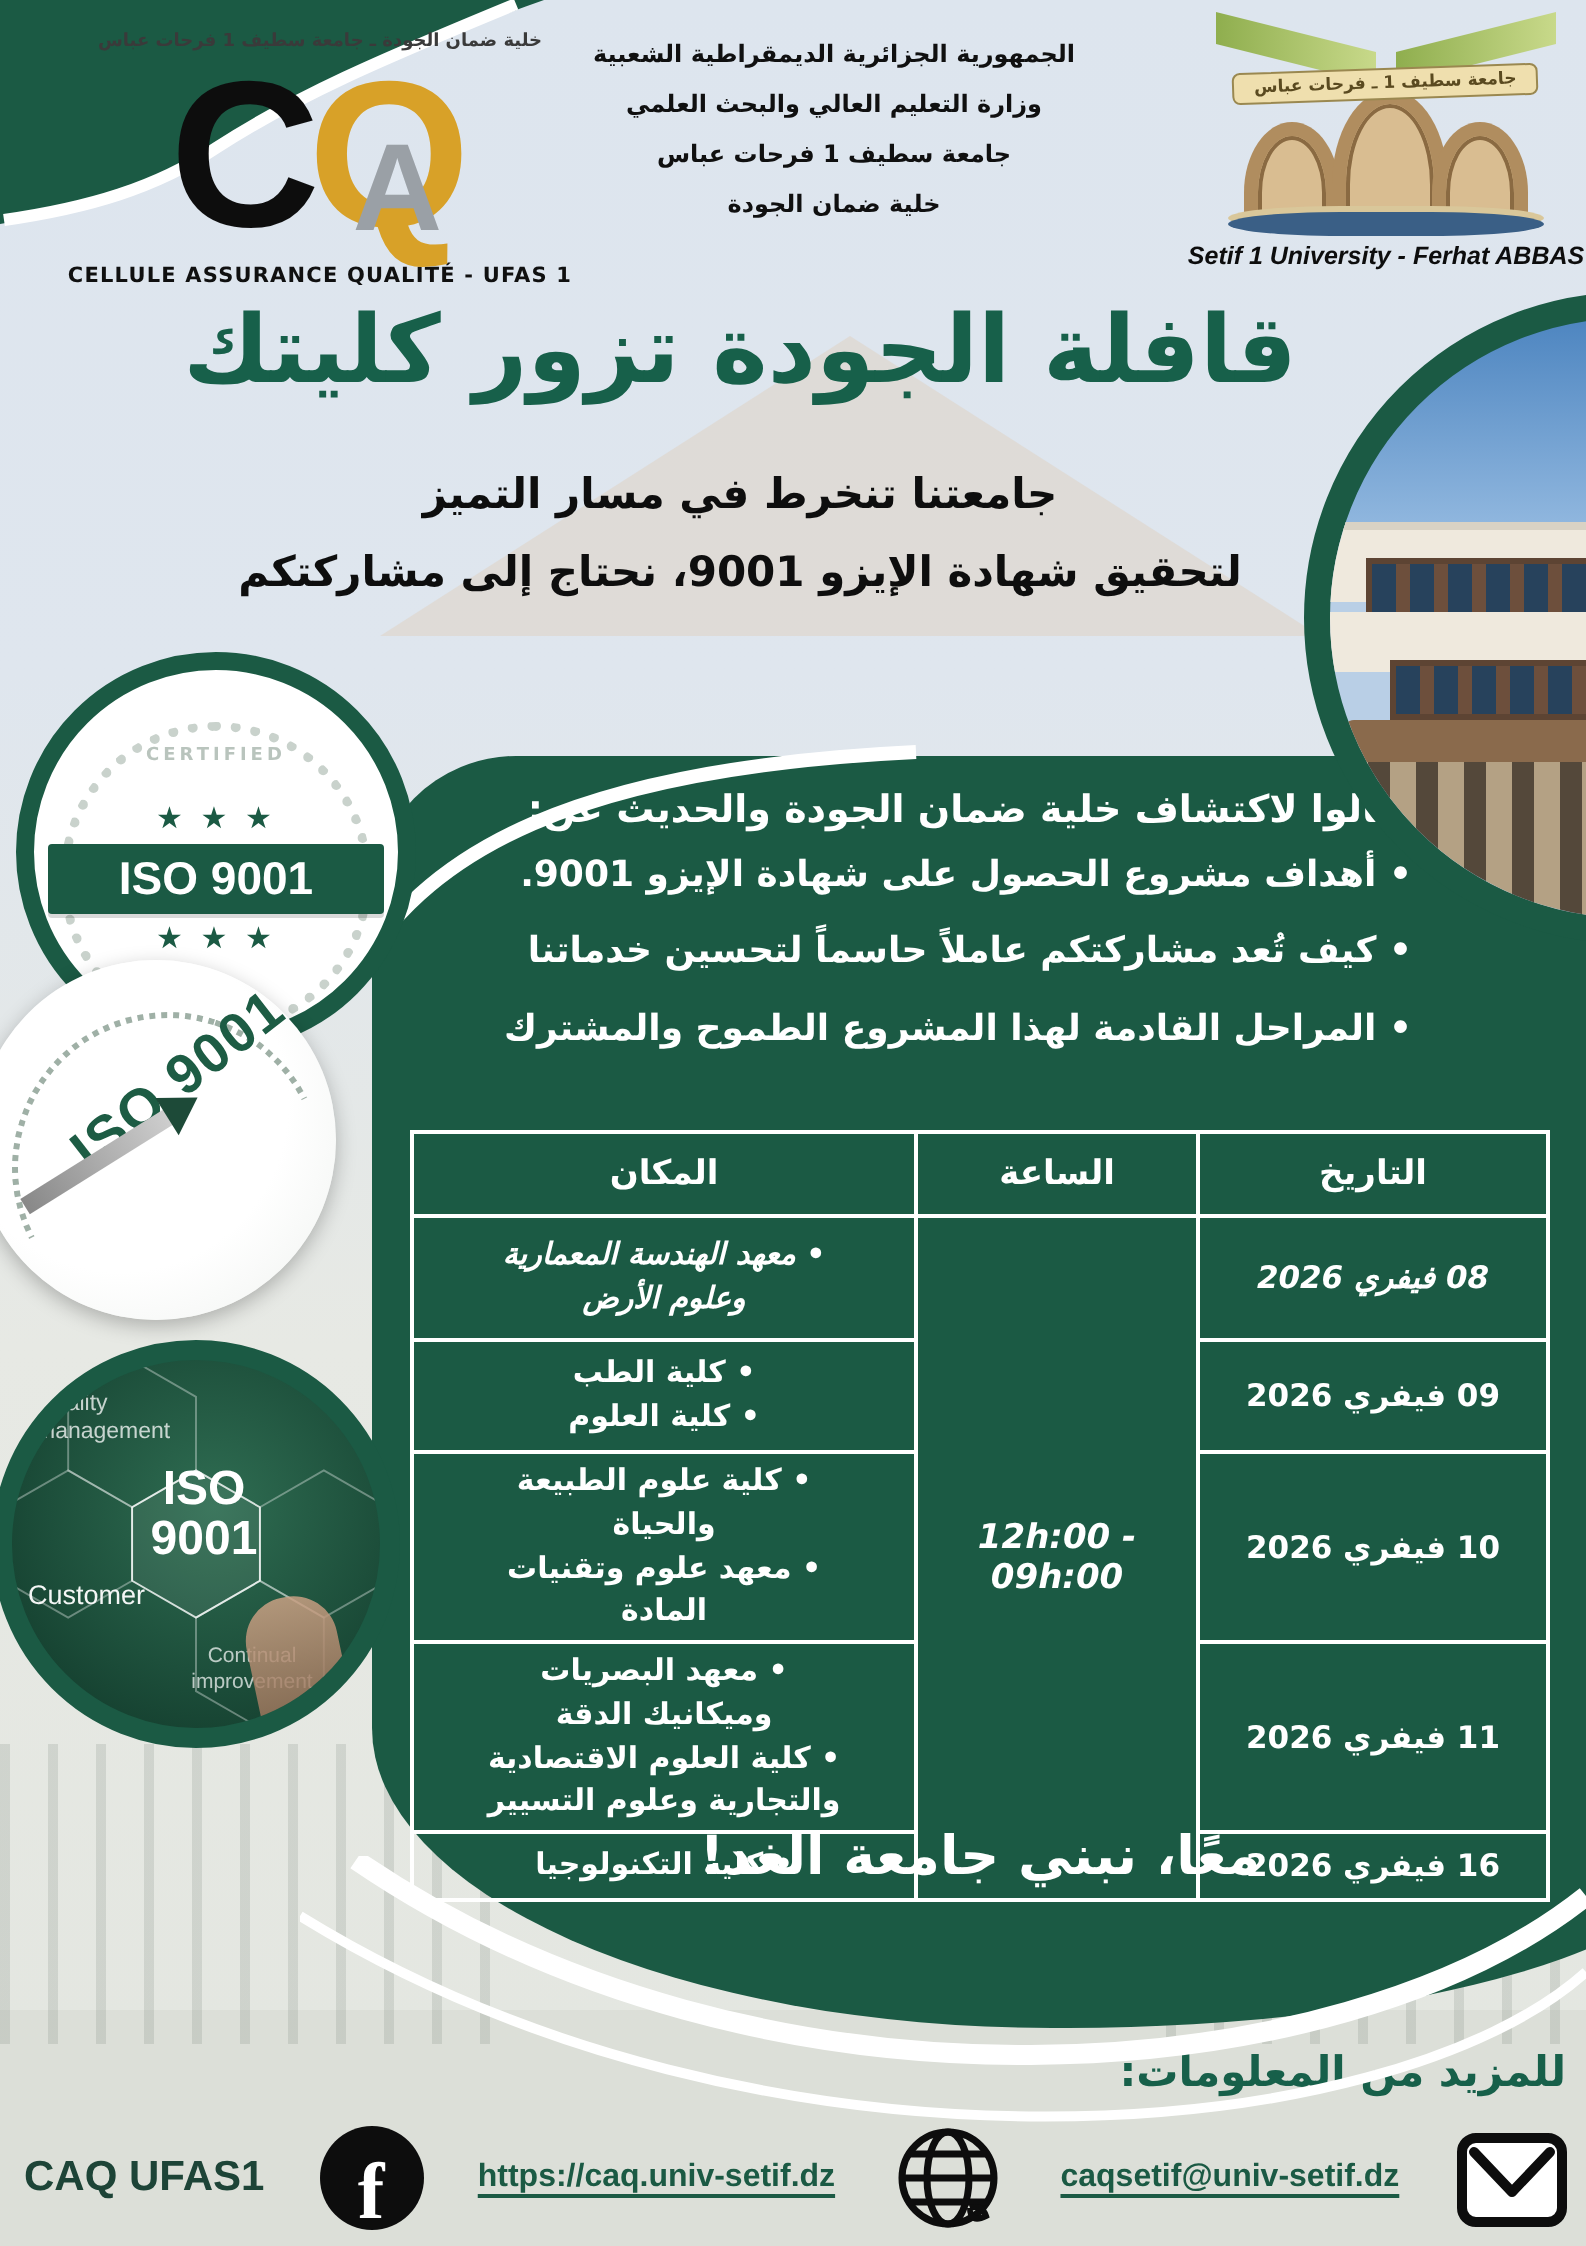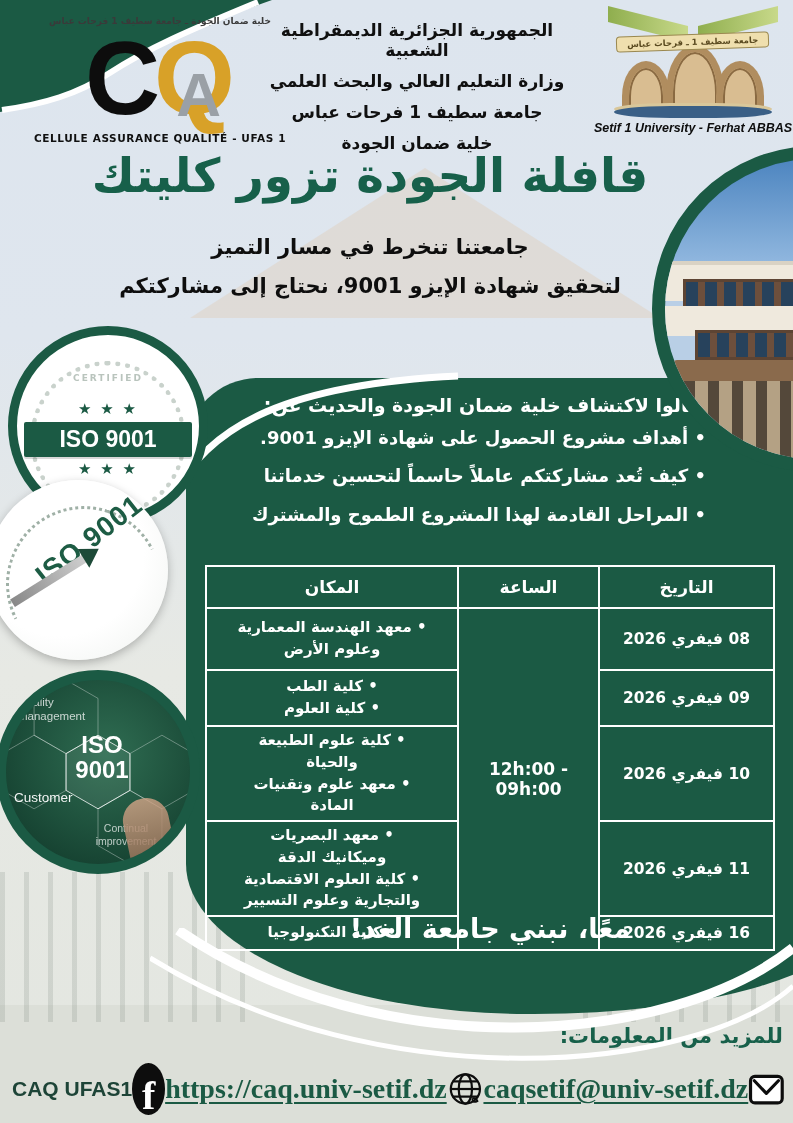--- a/index.html
+++ b/index.html
@@ -20,21 +20,21 @@
   .caq{position:absolute;left:55px;top:16px;width:210px;display:flex;flex-direction:column;align-items:center;}
   .caq-ar{font-size:9px;font-weight:700;color:#3a3a3a;white-space:nowrap;}
   .caq-letters{position:relative;height:100px;display:flex;align-items:center;margin-top:2px;}
   .caq-c{font-family:"Liberation Sans",sans-serif;font-weight:700;font-size:104px;line-height:.85;color:#0d0d0d;}
   .caq-q{font-family:"Liberation Sans",sans-serif;font-weight:700;font-size:104px;line-height:.85;color:#d8a128;margin-left:-6px;}
   .caq-a{position:absolute;right:14px;bottom:-2px;font-family:"Liberation Sans",sans-serif;font-weight:700;font-size:62px;color:#9aa0a6;}
   .caq-cap{font-size:10.5px;font-weight:700;letter-spacing:.6px;color:#101010;margin-top:4px;white-space:nowrap;}
 
   
   .gov{position:absolute;left:252px;top:20px;width:330px;text-align:center;direction:rtl;color:#101010;}
-  .gov div{font-size:17px;font-weight:700;margin-bottom:11px;}
+  .gov div{font-size:12px;font-weight:700;margin-bottom:11px;}
 
   
   .univ{position:absolute;left:598px;top:8px;width:190px;display:flex;flex-direction:column;align-items:center;}
   .univ-leaves{position:relative;width:170px;height:26px;}
   .leaf{position:absolute;top:8px;width:80px;height:16px;background:linear-gradient(90deg,#8fae4e,#c8d98a);}
   .leaf.l{left:0;transform:skewY(14deg);} .leaf.r{right:0;transform:skewY(-14deg);}
   .univ-ribbon{position:relative;z-index:2;background:#efdfae;border:1px solid #9a8850;border-radius:4px;
                padding:2px 10px;font-size:8.5px;font-weight:700;color:#5a4a20;white-space:nowrap;transform:rotate(-2deg);}
   .univ-arches{position:relative;width:158px;height:66px;margin-top:2px;}
   .arch{position:absolute;bottom:10px;border:7px solid #b08d5f;border-bottom:none;background:#d9bd91;
@@ -112,34 +112,34 @@
 
   
   .sched{position:absolute;left:205px;top:565px;width:570px;border-collapse:collapse;direction:rtl;z-index:5;color:#fff;}
   .sched th,.sched td{border:2px solid #fff;padding:3px 23px;vertical-align:middle;}
   .sched th{font-size:17px;font-weight:700;text-align:center;height:34px;}
   .td-date{font-size:15.5px;font-weight:700;text-align:center;white-space:nowrap;}
   .td-time{font-size:17px;font-weight:700;text-align:center;direction:ltr;}
   .places{list-style:none;margin:0;padding:0 6px;text-align:center;}
   .places li{font-size:15px;font-weight:700;line-height:1.45;}
   .places li:before{content:"•  ";}
-  .r1{height:62px;} .r2{height:56px;} .r3{height:56px;} .r4{height:86px;} .r5{height:34px;}
+  .r1{height:62px;font-style:italic;} .r2{height:56px;} .r3{height:56px;} .r4{height:86px;} .r5{height:34px;}
 
   .closing{position:absolute;left:255px;top:913px;width:470px;text-align:center;direction:rtl;
            color:#fff;font-size:27px;font-weight:700;z-index:5;}
 
   .more-info{position:absolute;right:10px;top:1024px;direction:rtl;font-size:21px;font-weight:700;color:#17604a;}
 
   
   .footer{position:absolute;left:12px;right:8px;top:1060px;height:58px;display:flex;align-items:center;
           justify-content:space-between;z-index:7;}
   .caq-name{font-family:"Liberation Sans",sans-serif;font-size:21px;font-weight:700;color:#1d4437;white-space:nowrap;}
   .fb{width:52px;height:52px;border-radius:50%;background:#0d0d0d;display:flex;align-items:flex-end;justify-content:center;cursor:pointer;}
   .fb span{color:#fff;font-family:"Liberation Serif",serif;font-weight:700;font-size:40px;line-height:.92;}
-  .link{font-family:Liberation Serif, serif;font-size:28px;font-weight:700;color:#1b5a44;
+  .link{font-family:Liberation Sans, sans-serif;font-size:16px;font-weight:700;color:#1b5a44;
         text-decoration:underline;text-decoration-thickness:2px;text-underline-offset:4px;white-space:nowrap;cursor:pointer;}
 </style>
 </head>
 <body>
 
 <div class="page">
 
   <div class="bg-roof"></div>
   <div class="bg-wall"></div>
   <div class="bg-gate left"></div>

